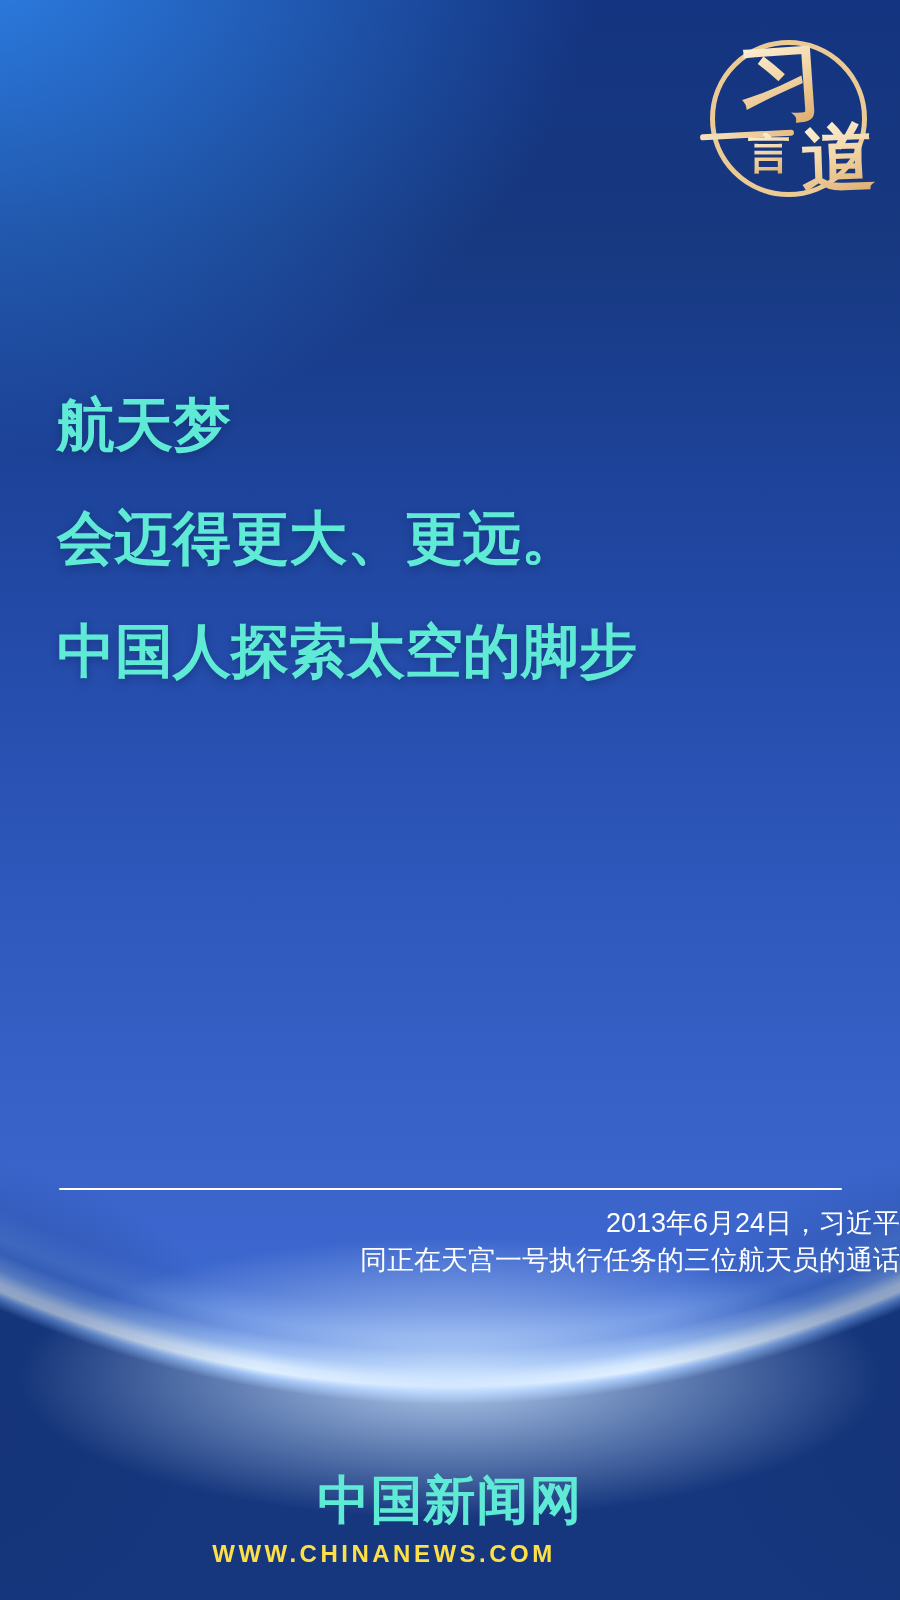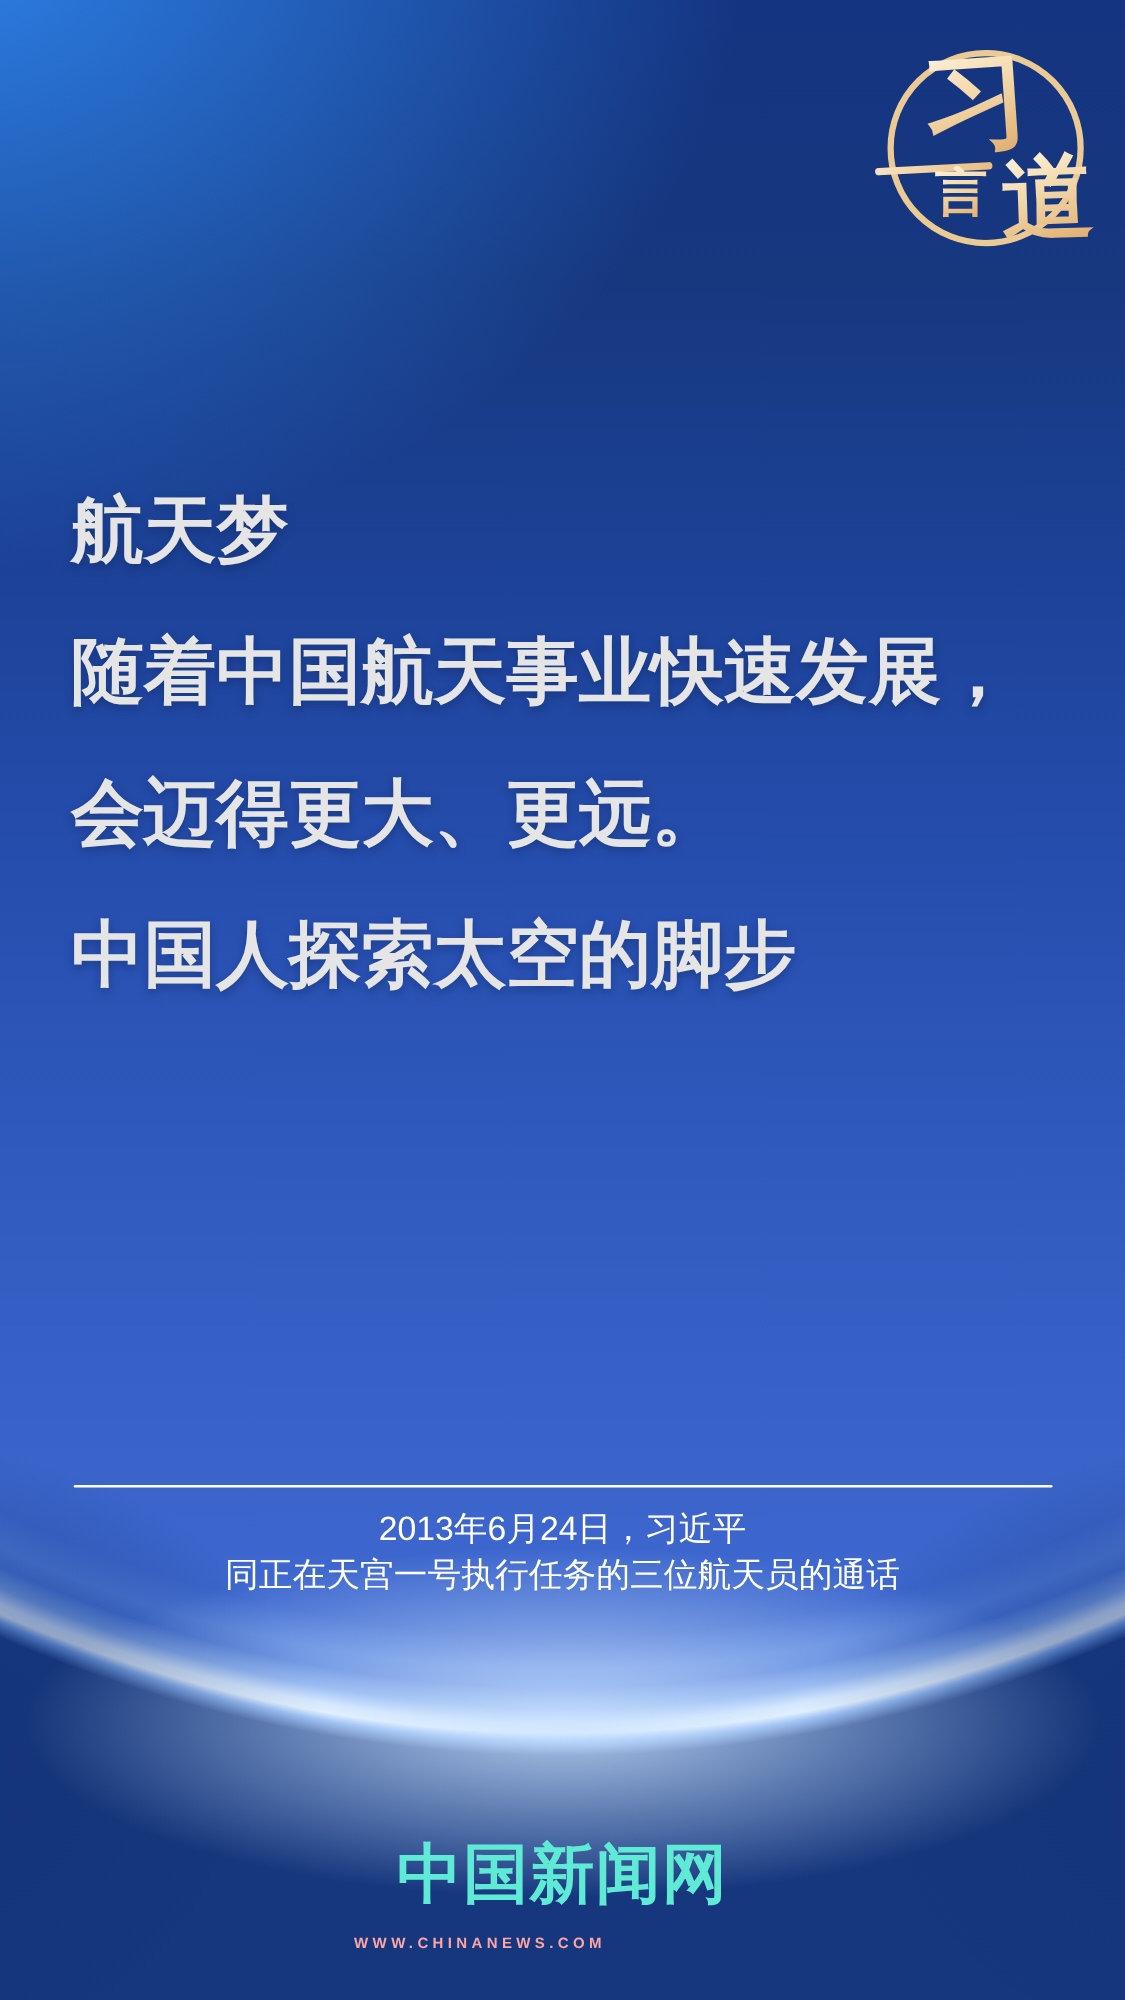--- a/index.html
+++ b/index.html
@@ -59,65 +59,64 @@
   .logo-stroke {
     position: absolute; left: 45px; top: 97px;
     width: 94px; height: 6px; border-radius: 3px;
     background: linear-gradient(90deg, #f6e3bf, #e9bd82);
     transform: rotate(-3deg);
   }
   
   .quote { position: absolute; left: 57px; top: 368px; width: 800px; }
   .quote-line {
     height: 113px; line-height: 113px;
-    font-size: 58px; font-weight: 900; color: #e5e5e5;
+    font-size: 58px; font-weight: 900; color: #5eead4;
     letter-spacing: 0px; white-space: nowrap;
     text-shadow: 0 3px 8px rgba(8,25,70,0.35);
   }
   
   .divider {
     position: absolute; left: 59px; top: 1188px;
     width: 783px; height: 2px; background: #ffffff; border-radius: 1px;
   }
-  .attribution { position: absolute; left: 0; top: 1205px; width: 900px; text-align: center; }
+  .attribution { position: absolute; left: 0; top: 1205px; width: 900px; text-align: right; }
   .attr-line {
     font-size: 27px; line-height: 37px; color: #ffffff; font-weight: 400;
   }
   
   .footer { position: absolute; left: 0; width: 900px; text-align: center; }
   .brand-name {
     position: absolute; left: 0; top: 1468px; width: 900px;
     font-family: "DejaVu Serif", serif;
     font-size: 52px; font-weight: bold; color: #5eead4;
     line-height: 64px; letter-spacing: 1px;
   }
   .brand-url {
     position: absolute; left: 0; top: 1541px; width: 768px;
-    font-size: 12px; font-weight: 600; color: #fca5a5;
+    font-size: 24px; font-weight: 600; color: #fde047;
     letter-spacing: 3.5px; line-height: 26px;
   }
 </style>
 </head>
 <body>
 
 <div class="poster">
   <div class="bg"></div>
   <div class="arc"></div>
 
   <div class="series-logo">
     <div class="logo-ring"></div>
     <span class="gold-text char-xi">习</span>
     <div class="logo-stroke"></div>
     <span class="gold-text char-yan">言</span>
     <span class="gold-text char-dao">道</span>
   </div>
 
   <div class="quote">
     <div class="quote-line">航天梦</div>
-    <div class="quote-line">随着中国航天事业快速发展，</div>
     <div class="quote-line">会迈得更大、更远。</div>
     <div class="quote-line">中国人探索太空的脚步</div>
   </div>
 
   <div class="divider"></div>
 
   <div class="attribution">
     <div class="attr-line">2013年6月24日，习近平</div>
     <div class="attr-line">同正在天宫一号执行任务的三位航天员的通话</div>
   </div>

